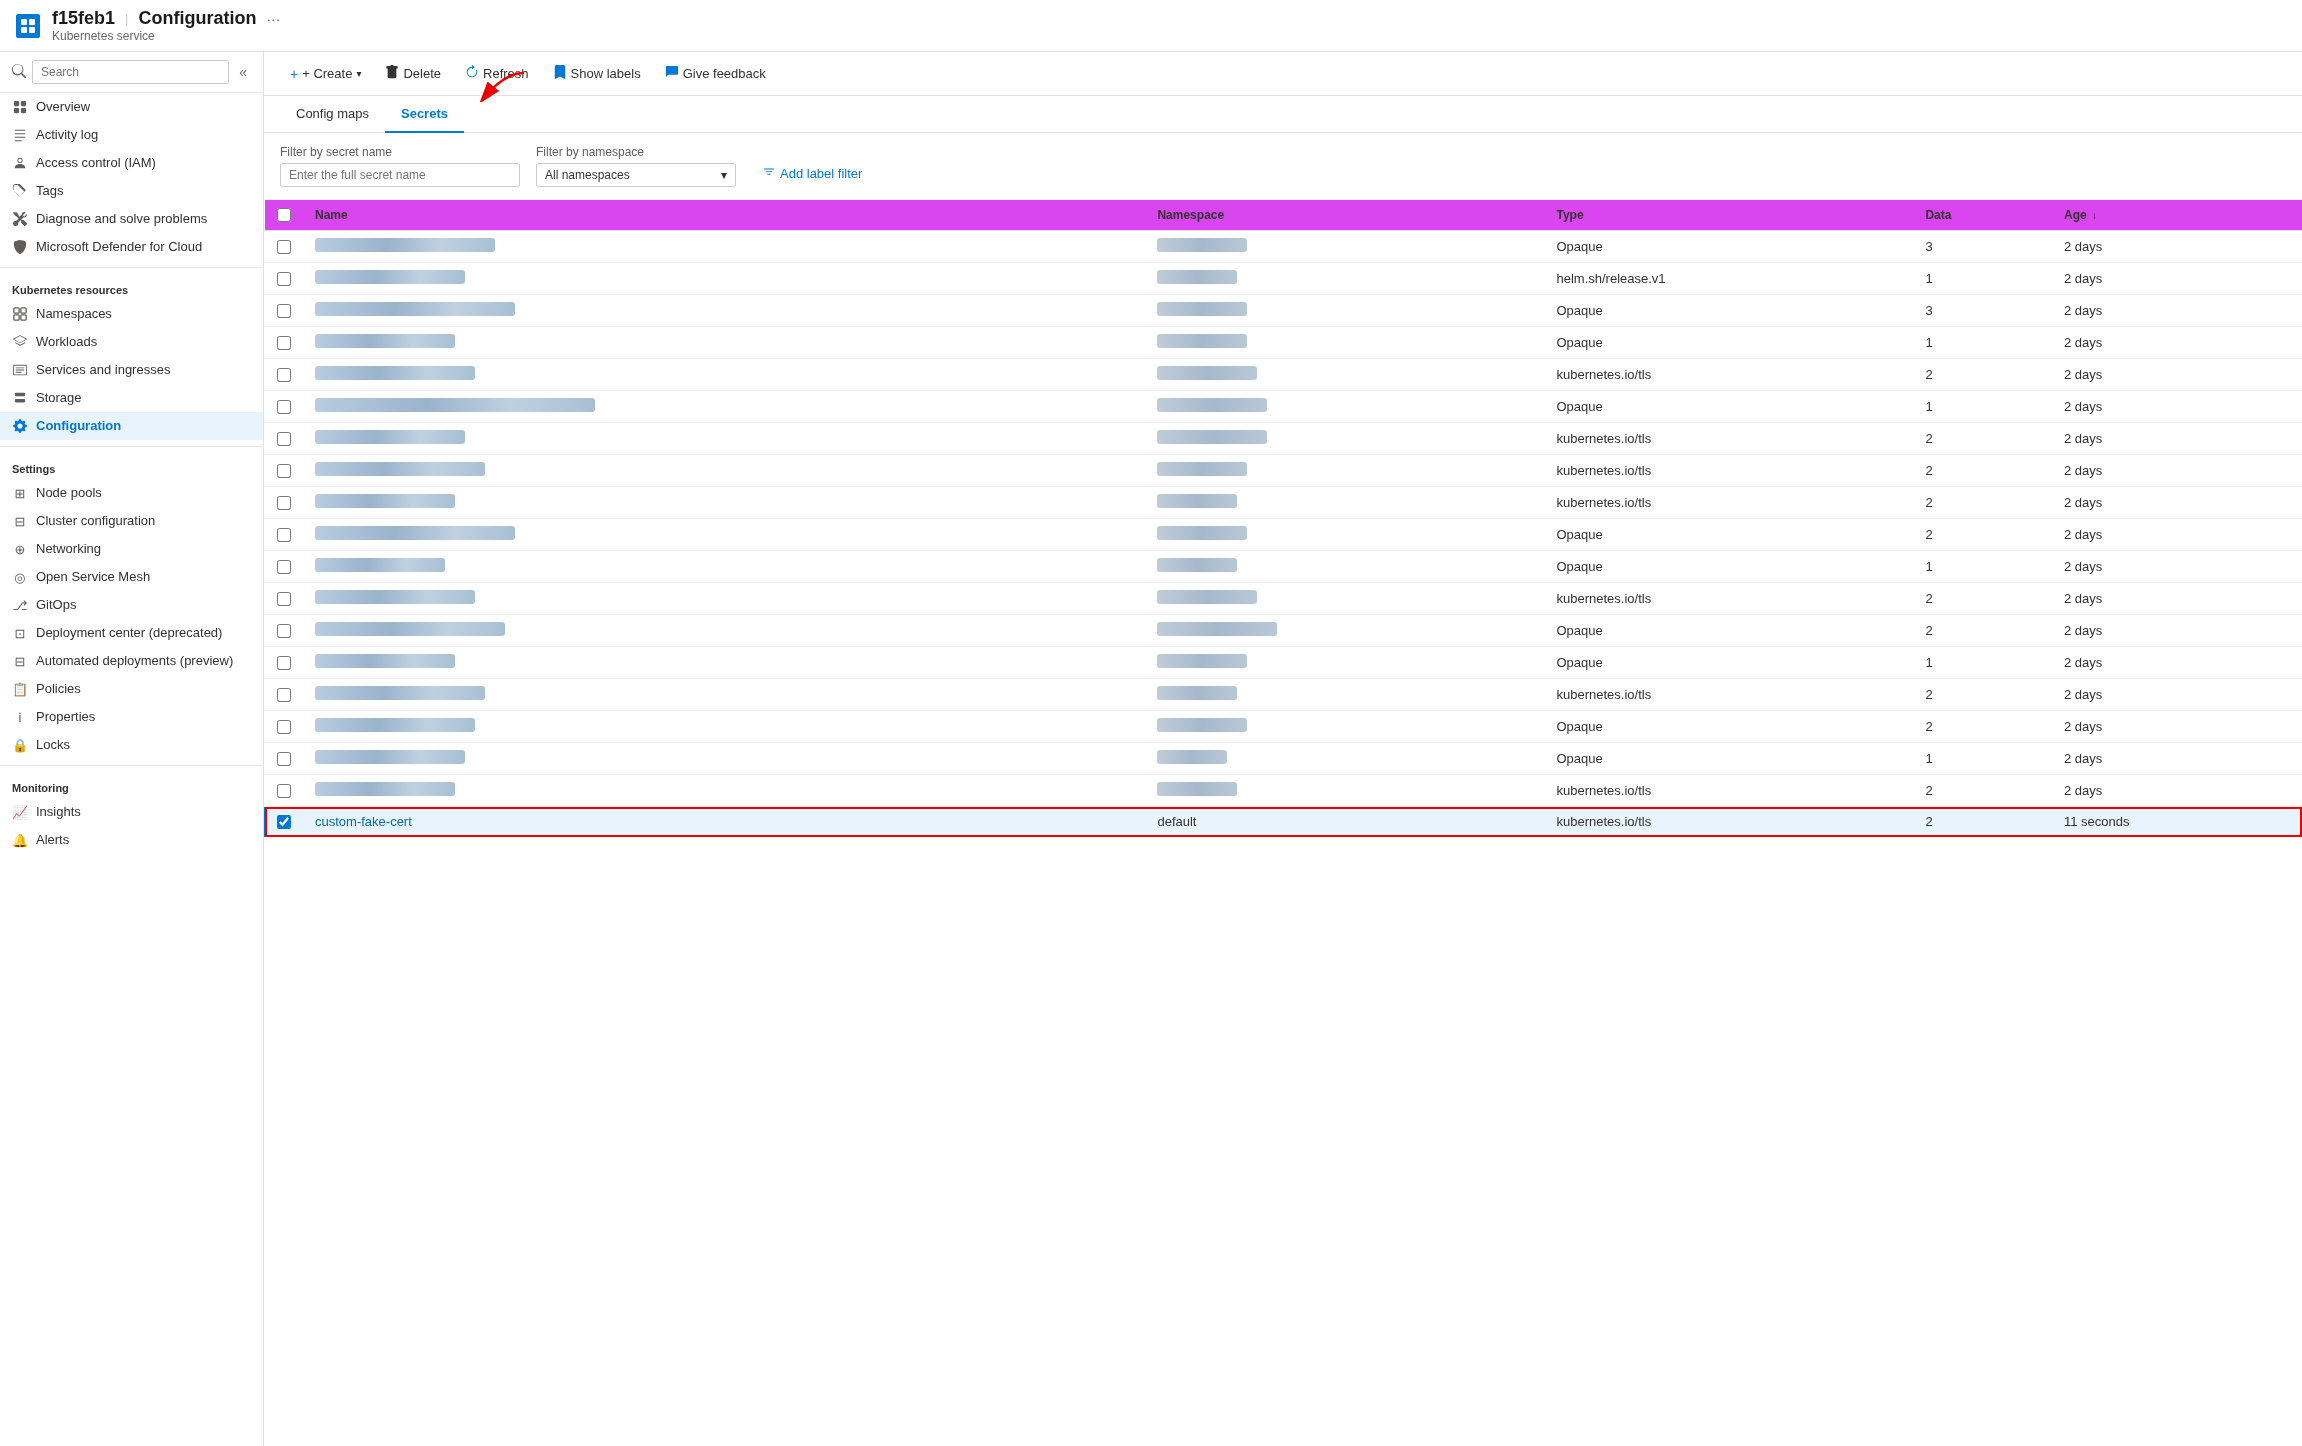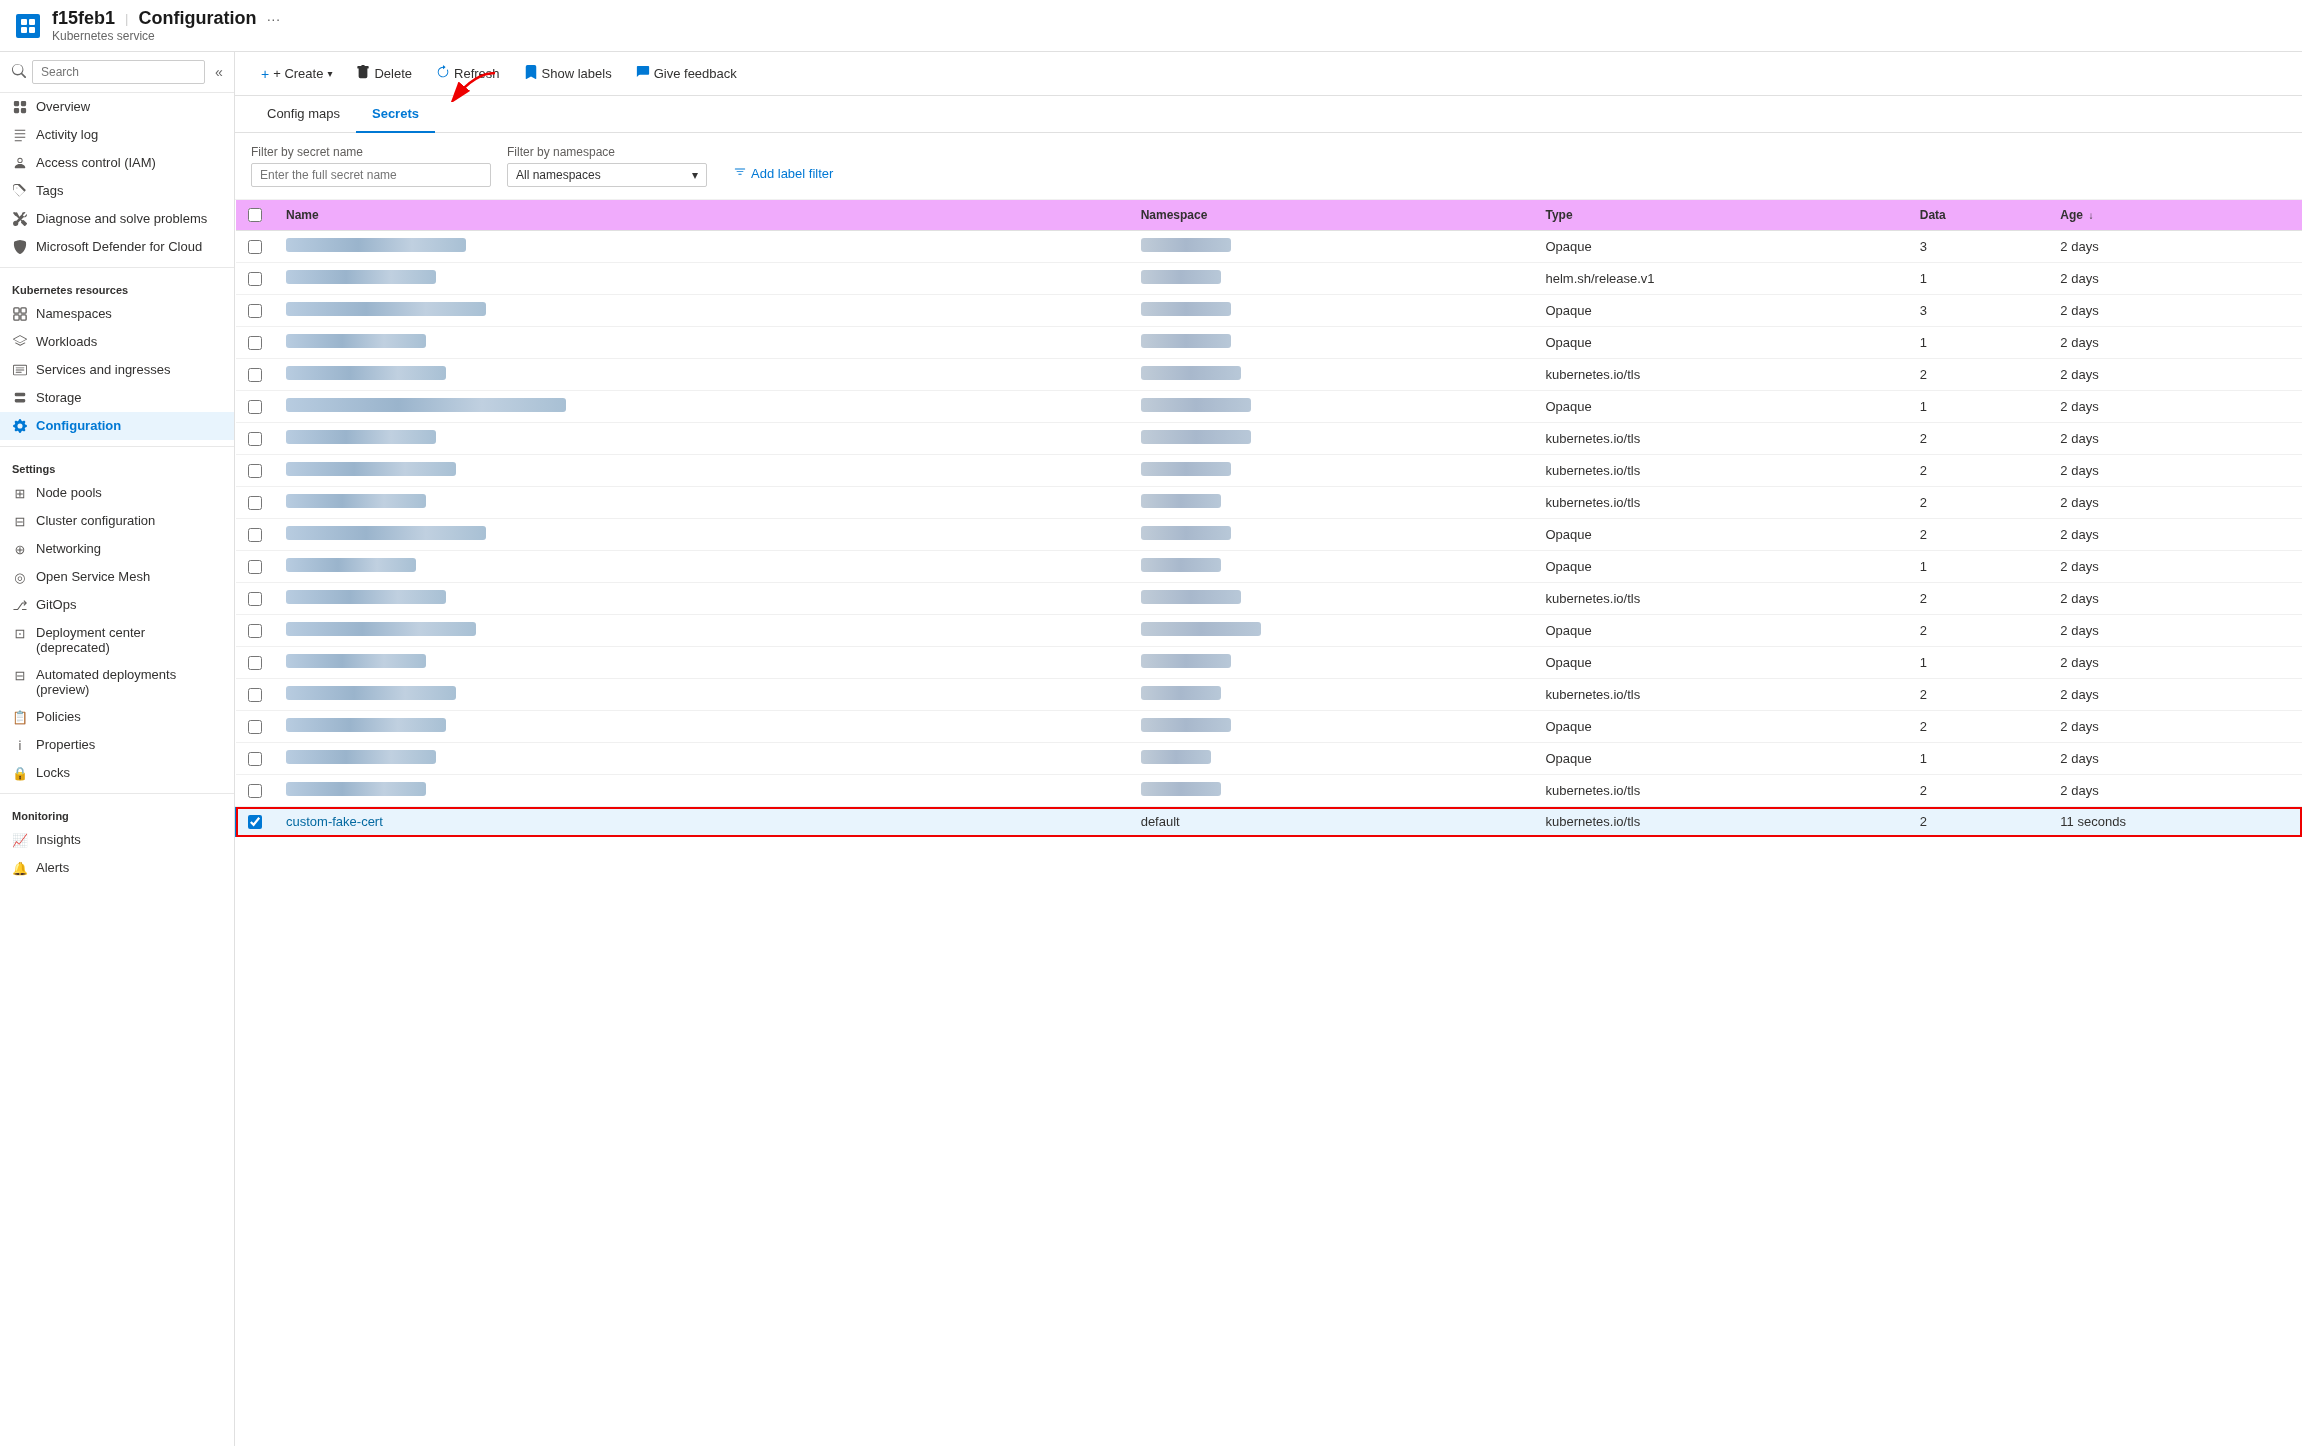--- a/index.html
+++ b/index.html
@@ -26,21 +26,21 @@
     .header-title { font-size: 18px; font-weight: 600; color: #1a1a1a; }
     .header-separator { color: #ccc; margin: 0 4px; }
     .header-title-group { display: flex; flex-direction: column; }
     .header-ellipsis { color: #666; cursor: pointer; font-size: 18px; }
 
     
     .main-layout { display: flex; flex: 1; overflow: hidden; }
 
     
     .sidebar {
-      width: 235px;
+      width: 264px;
       background: #fff;
       border-right: 1px solid #e0e0e0;
       display: flex;
       flex-direction: column;
       overflow-y: auto;
       flex-shrink: 0;
     }
     .sidebar-search {
       padding: 8px 12px;
       border-bottom: 1px solid #e8e8e8;
@@ -188,21 +188,21 @@
     .table-container {
       flex: 1;
       overflow-y: auto;
     }
     table {
       width: 100%;
       border-collapse: collapse;
       font-size: 13px;
     }
     thead tr {
-      background: #f0abfc;
+      background: #d946ef;
       border-bottom: 1px solid #e0e0e0;
     }
     thead th {
       text-align: left;
       padding: 8px 12px;
       font-weight: 600;
       color: #323130;
       white-space: nowrap;
       font-size: 12px;
     }

